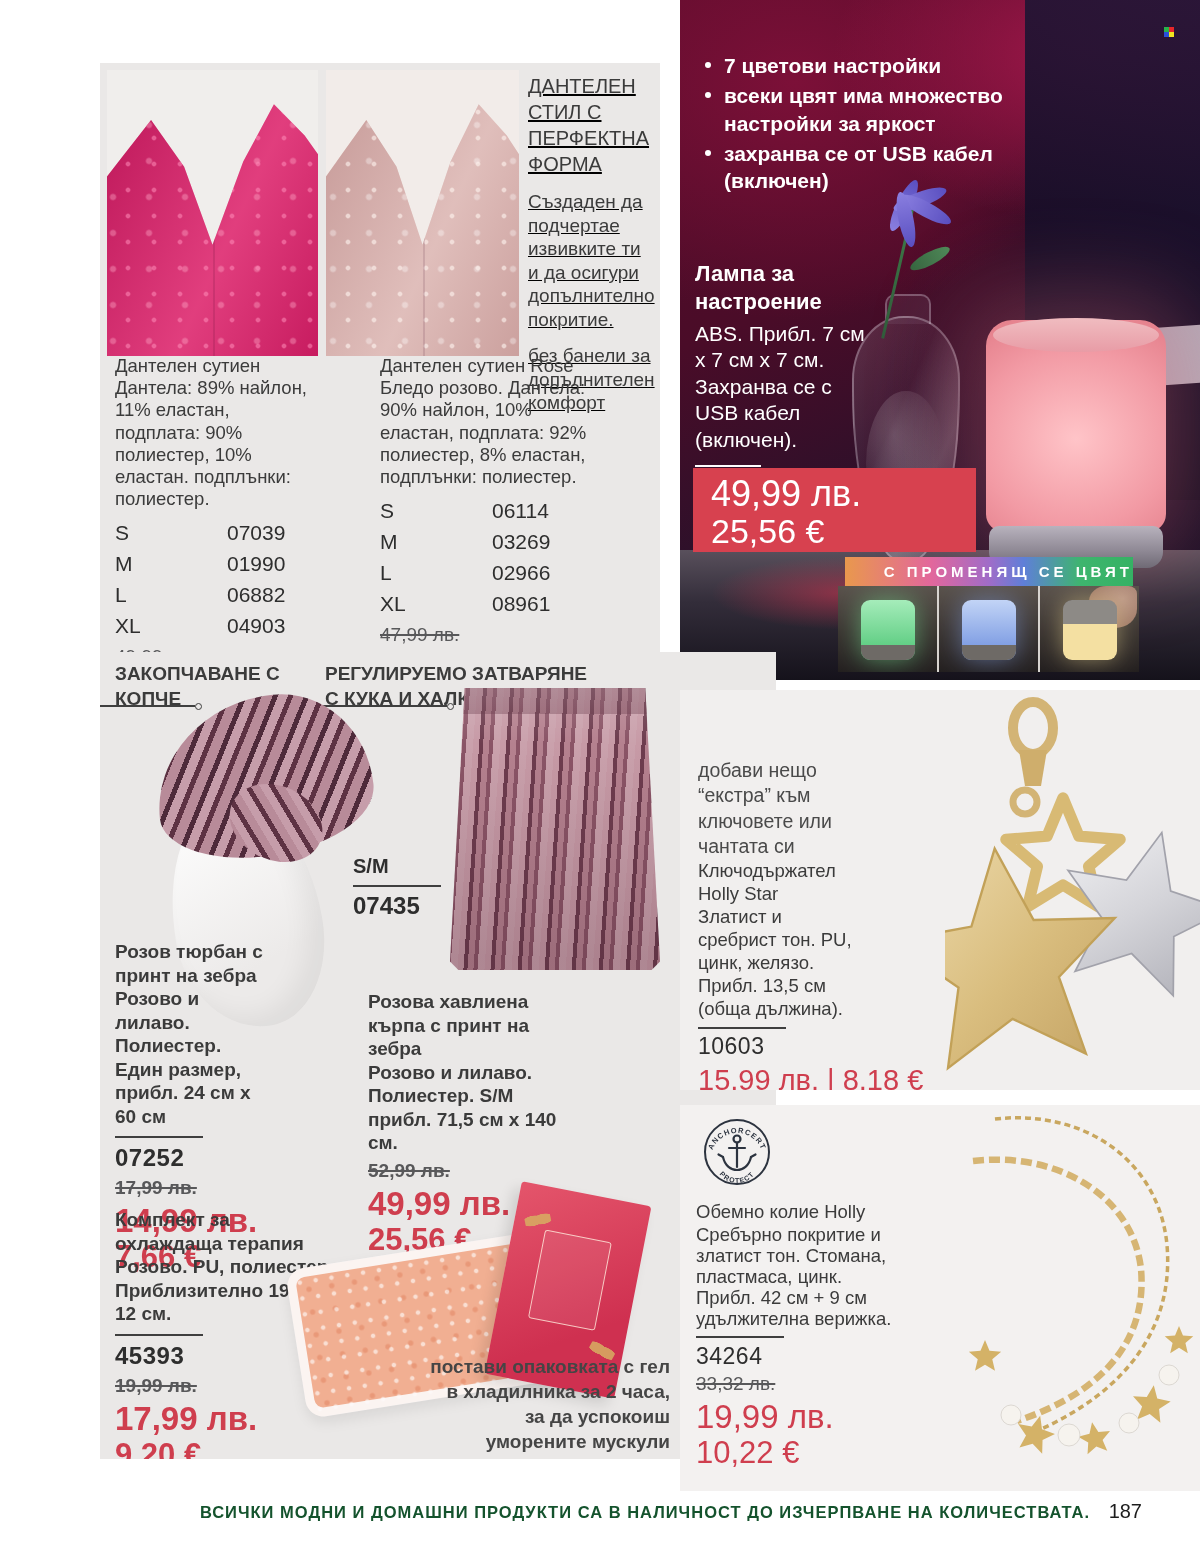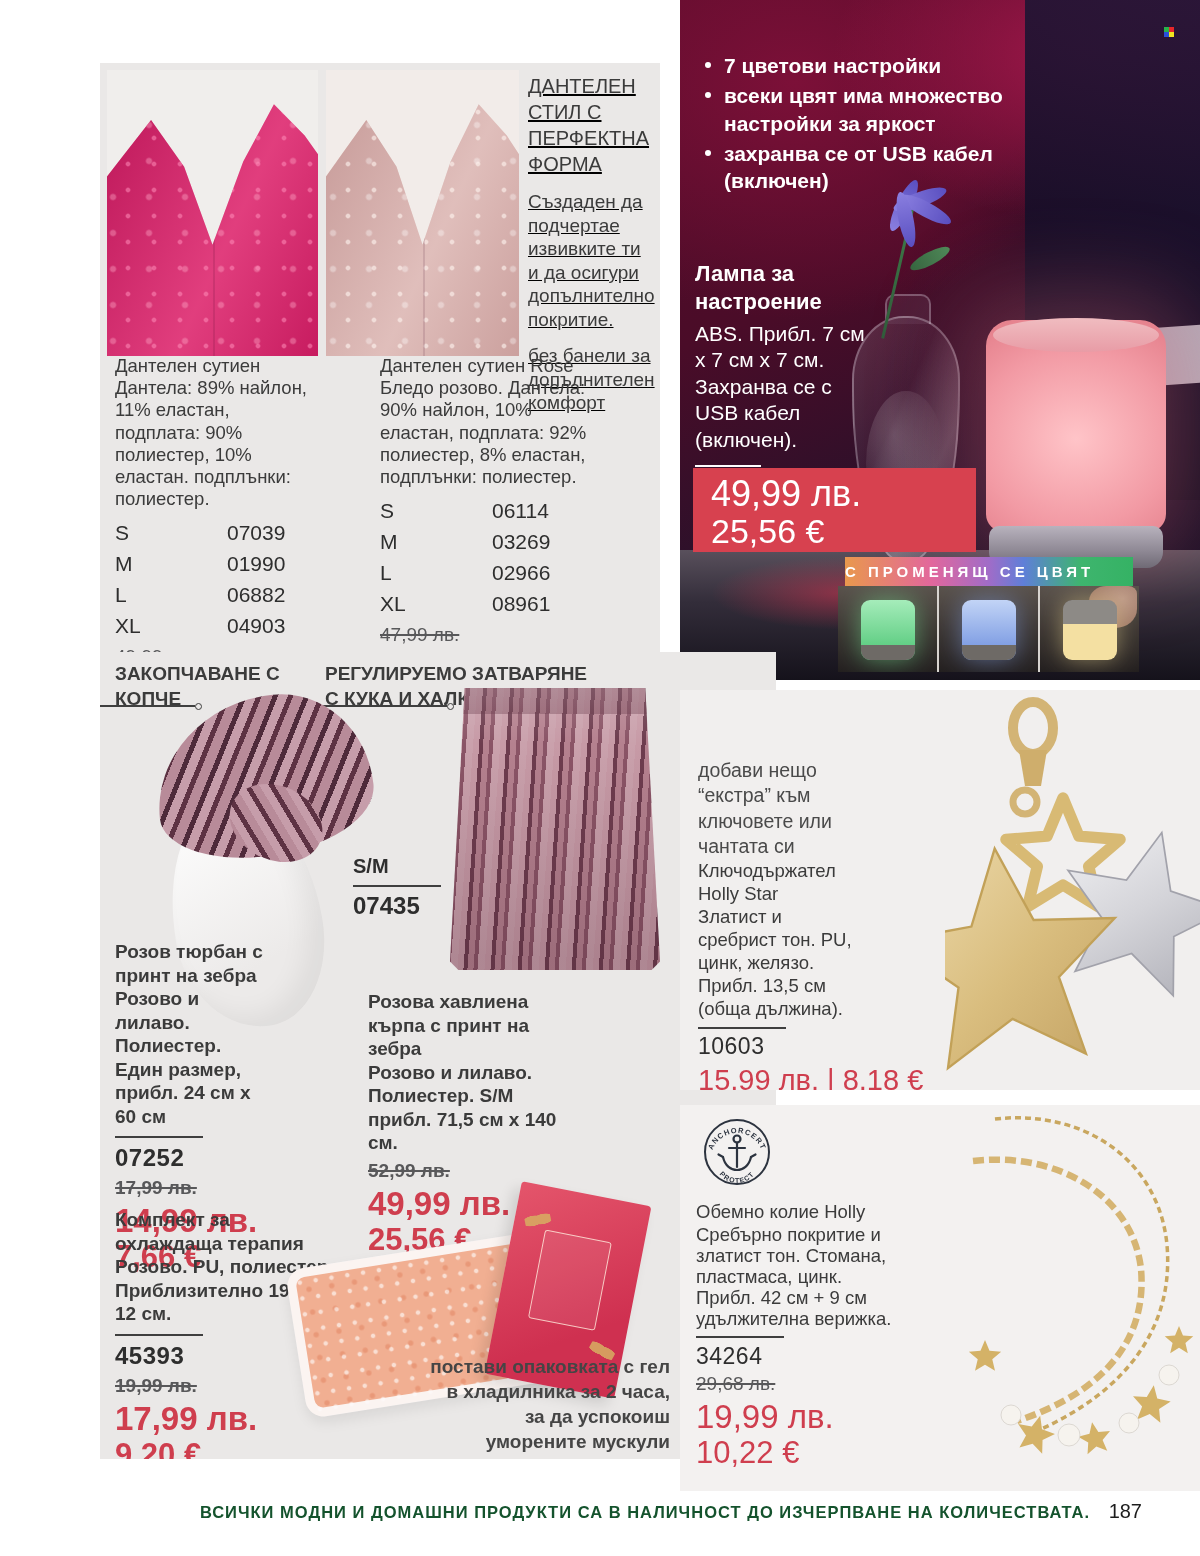--- a/index.html
+++ b/index.html
@@ -109,21 +109,21 @@
   .lname{font-size:22px;font-weight:700;line-height:1.25;width:160px;}
   .ldesc{font-size:21px;line-height:1.26;margin-top:6px;width:178px;}
   .rule-w{width:66px;border-top:2px solid #fff;margin:12px 0 8px;}
   .lcode{font-size:26px;}
   .lold{font-size:20.5px;margin-top:3px;color:rgba(255,255,255,.92);
     text-decoration:line-through;text-decoration-thickness:1.5px;}
   .pricebox{position:absolute;left:13px;top:468px;width:283px;height:84px;background:var(--boxred);
     padding:7px 0 0 18px;}
   .pb1{font-size:36px;line-height:1.08;}
   .pb2{font-size:34px;line-height:1.05;}
-  .banner{position:absolute;left:165px;top:557px;width:288px;height:39px;text-align:left;
+  .banner{position:absolute;left:165px;top:557px;width:288px;height:39px;text-align:right;
     line-height:29px;font-size:15px;font-weight:700;letter-spacing:4px;color:#fff;white-space:nowrap;
     background:linear-gradient(90deg,#e9984d 0%,#e2679c 30%,#a06cc8 50%,#5f7fd8 62%,#3eb56e 82%,#35b264 100%);}
   .thumbs{position:absolute;left:158px;top:586px;width:301px;height:86px;display:flex;}
   .thumb{flex:1;position:relative;background:linear-gradient(180deg,#5b534d 0%,#3a3431 55%,#242020 100%);
     border-left:2px solid #d8d4d0;overflow:hidden;}
   .thumb:first-child{border-left:none;}
   .cyl{position:absolute;left:50%;top:14px;width:54px;height:60px;margin-left:-27px;border-radius:9px;}
   .cyl::after{content:"";position:absolute;left:0;right:0;bottom:0;height:15px;border-radius:0 0 9px 9px;background:#6e6a66;}
   .tg .cyl{background:linear-gradient(180deg,#a5ecba 0%,#63cf86 75%);box-shadow:0 0 26px rgba(120,230,150,.55);}
   .tb .cyl{background:linear-gradient(180deg,#c2d4f6 0%,#82a0e4 75%);box-shadow:0 0 26px rgba(130,160,230,.55);}
@@ -448,21 +448,21 @@
         <line x1="27" y1="31" x2="43" y2="31"></line>
         <path d="M21,40 C23,49 29,53 35,53 C41,53 47,49 49,40"></path>
         <path d="M21,40 L16.5,37.5 M49,40 L53.5,37.5"></path>
       </g>
     </svg>
     <div class="n-main">
       <div class="kname">Обемно колие Holly</div>
       <div class="kdesc">Сребърно покритие и златист тон. Стомана, пластмаса, цинк. Прибл. 42 см + 9 см удължителна верижка.</div>
       <div class="rule-d"></div>
       <div class="fcode">34264</div>
-      <div class="old">29,68 лв.</div>
+      <div class="old">33,32 лв.</div>
       <div class="price">19,99 лв.</div>
       <div class="price eur">10,22 €</div>
     </div>
     <svg class="n-art" width="235" height="386" viewBox="0 0 235 386">
       <path d="M30,14 C120,4 194,56 202,140 C209,222 162,286 72,326" fill="none" stroke="#c9a75f" stroke-width="3.5" stroke-dasharray="6 4"></path>
       <path d="M8,56 C94,46 168,92 176,164 C182,232 142,286 52,316" fill="none" stroke="#d6b573" stroke-width="6.5" stroke-dasharray="11 5"></path>
       <use href="#star" transform="translate(20,252) scale(0.17)" fill="#d4b267"></use>
       <use href="#star" transform="translate(70,330) rotate(15) scale(0.2)" fill="#d4b267"></use>
       <use href="#star" transform="translate(130,334) rotate(-10) scale(0.17)" fill="#d4b267"></use>
       <use href="#star" transform="translate(186,300) rotate(8) scale(0.2)" fill="#d4b267"></use>

